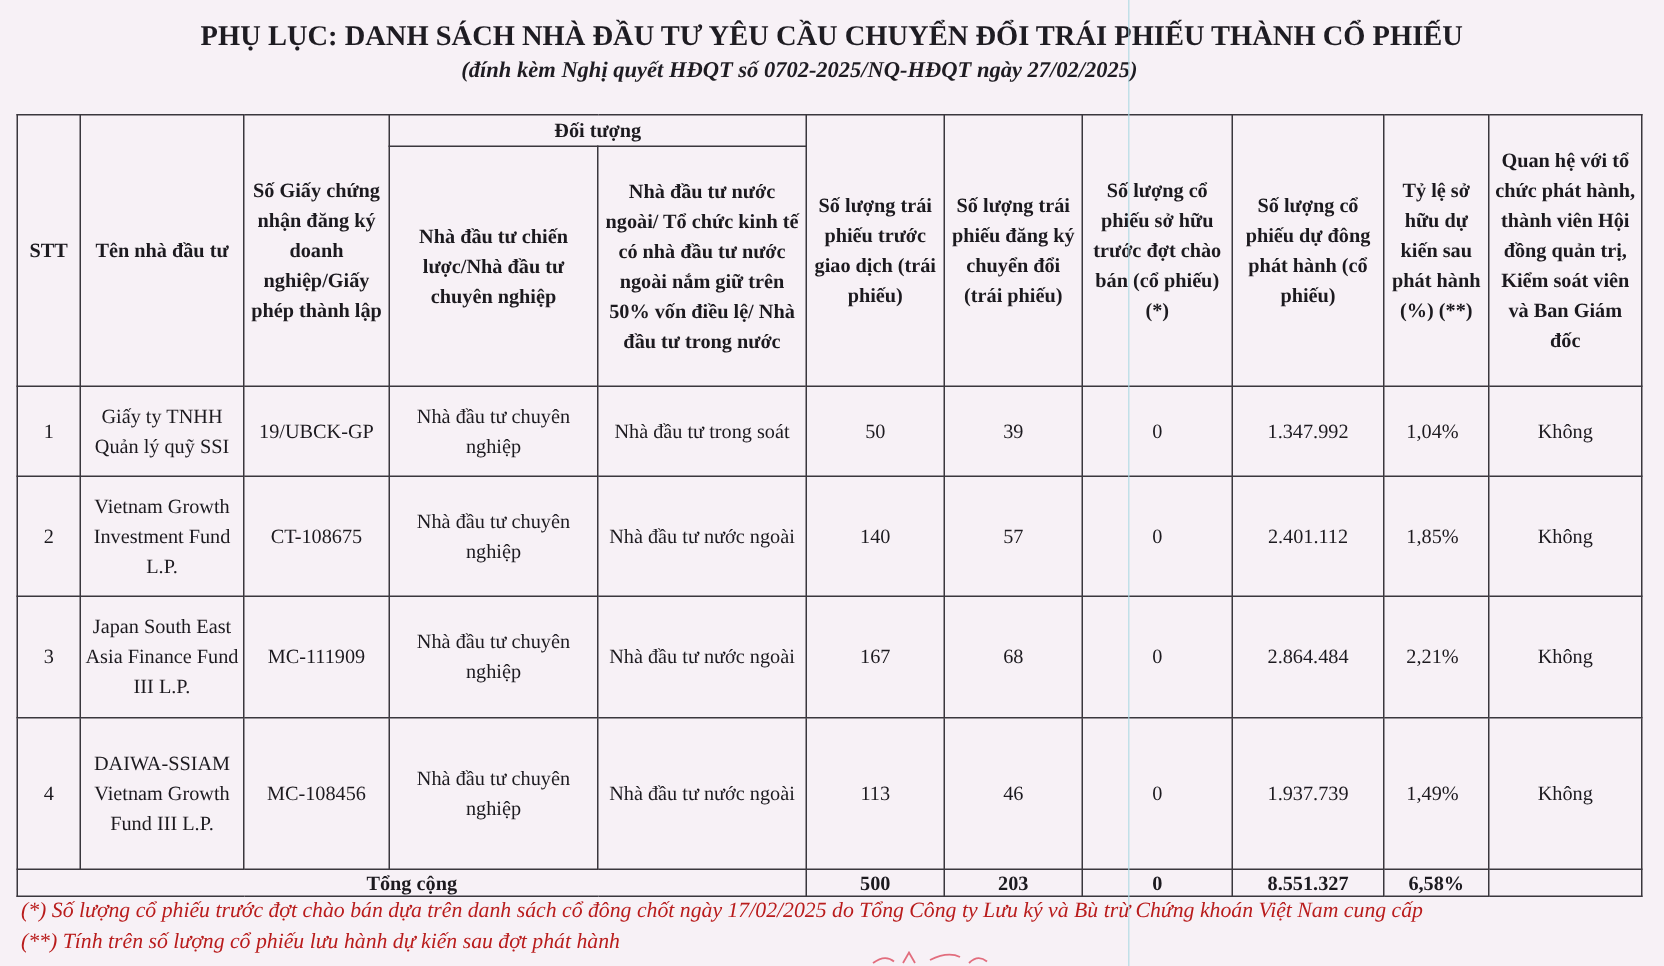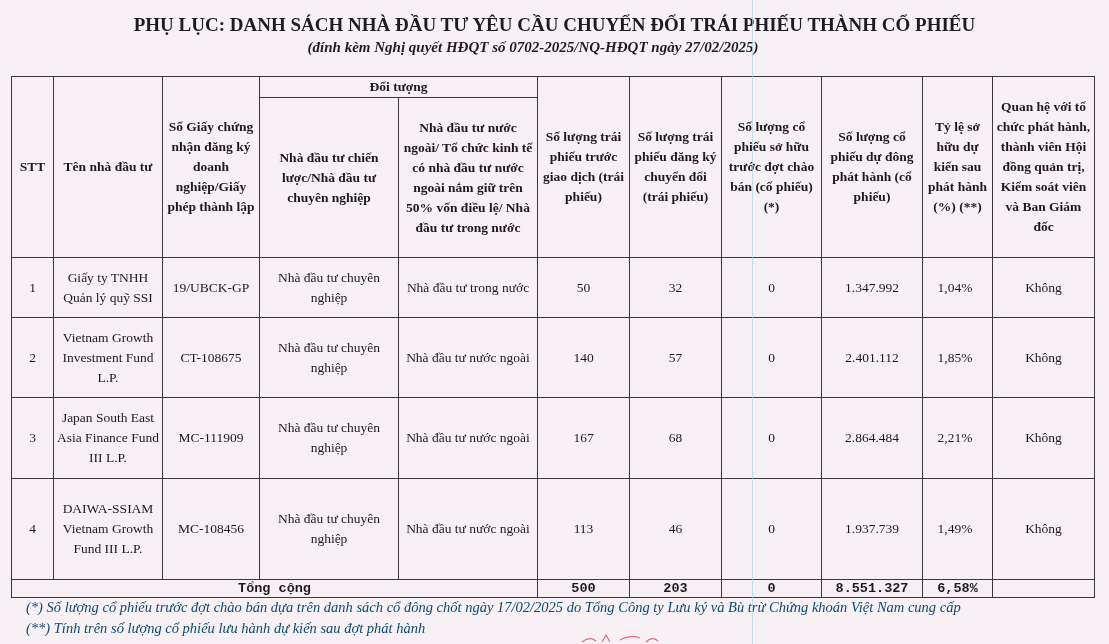--- a/index.html
+++ b/index.html
@@ -26,24 +26,24 @@
   td, th {
     border: 1.3px solid #3a373d; text-align: center; vertical-align: middle;
     padding: 0 3px; background: #f7f1f6;
   }
   th { font-weight: bold; }
   thead tr.top th { height: 18px; }
   tr.r1 td { height: 59px; }
   tr.r2 td { height: 79px; }
   tr.r3 td { height: 80px; }
   tr.r4 td { height: 100px; }
-  tr.total td { height: 17px; font-weight: bold; line-height: 16px; font-family: Liberation Mono, monospace; }
+  tr.total td { height: 17px; font-weight: bold; line-height: 16px; }
   td.num-right { text-align: center; padding-right: 8px; }
   .note {
-    position: absolute; left: 14px; font-style: italic; font-size: 14.5px; color: #0c4a6e; margin-left: 12px;
+    position: absolute; left: 14px; font-style: italic; font-size: 14.5px; color: #b91c1c;
   }
   .cyan-line {
     position: absolute; left: 752px; top: 0; width: 1px; height: 644px; background: #a9d8e2; opacity: 0.7;
   }
   .stamp {
     position: absolute; left: 580px; top: 632px; width: 90px; height: 12px;
   }
 </style>
 </head>
 <body>
@@ -82,23 +82,23 @@
       <th>Nhà đầu tư chiến lược/Nhà đầu tư chuyên nghiệp</th>
       <th>Nhà đầu tư nước ngoài/ Tổ chức kinh tế có nhà đầu tư nước ngoài nắm giữ trên 50% vốn điều lệ/ Nhà đầu tư trong nước</th>
     </tr>
   </thead>
   <tbody>
     <tr class="r1">
       <td>1</td>
       <td>Giấy ty TNHH Quản lý quỹ SSI</td>
       <td>19/UBCK-GP</td>
       <td>Nhà đầu tư chuyên nghiệp</td>
-      <td>Nhà đầu tư trong nước</td>
+      <td>Nhà đầu tư trong soát</td>
       <td>50</td>
-      <td>32</td>
+      <td>39</td>
       <td>0</td>
       <td>1.347.992</td>
       <td class="num-right">1,04%</td>
       <td>Không</td>
     </tr>
     <tr class="r2">
       <td>2</td>
       <td>Vietnam Growth Investment Fund L.P.</td>
       <td>CT-108675</td>
       <td>Nhà đầu tư chuyên nghiệp</td>

